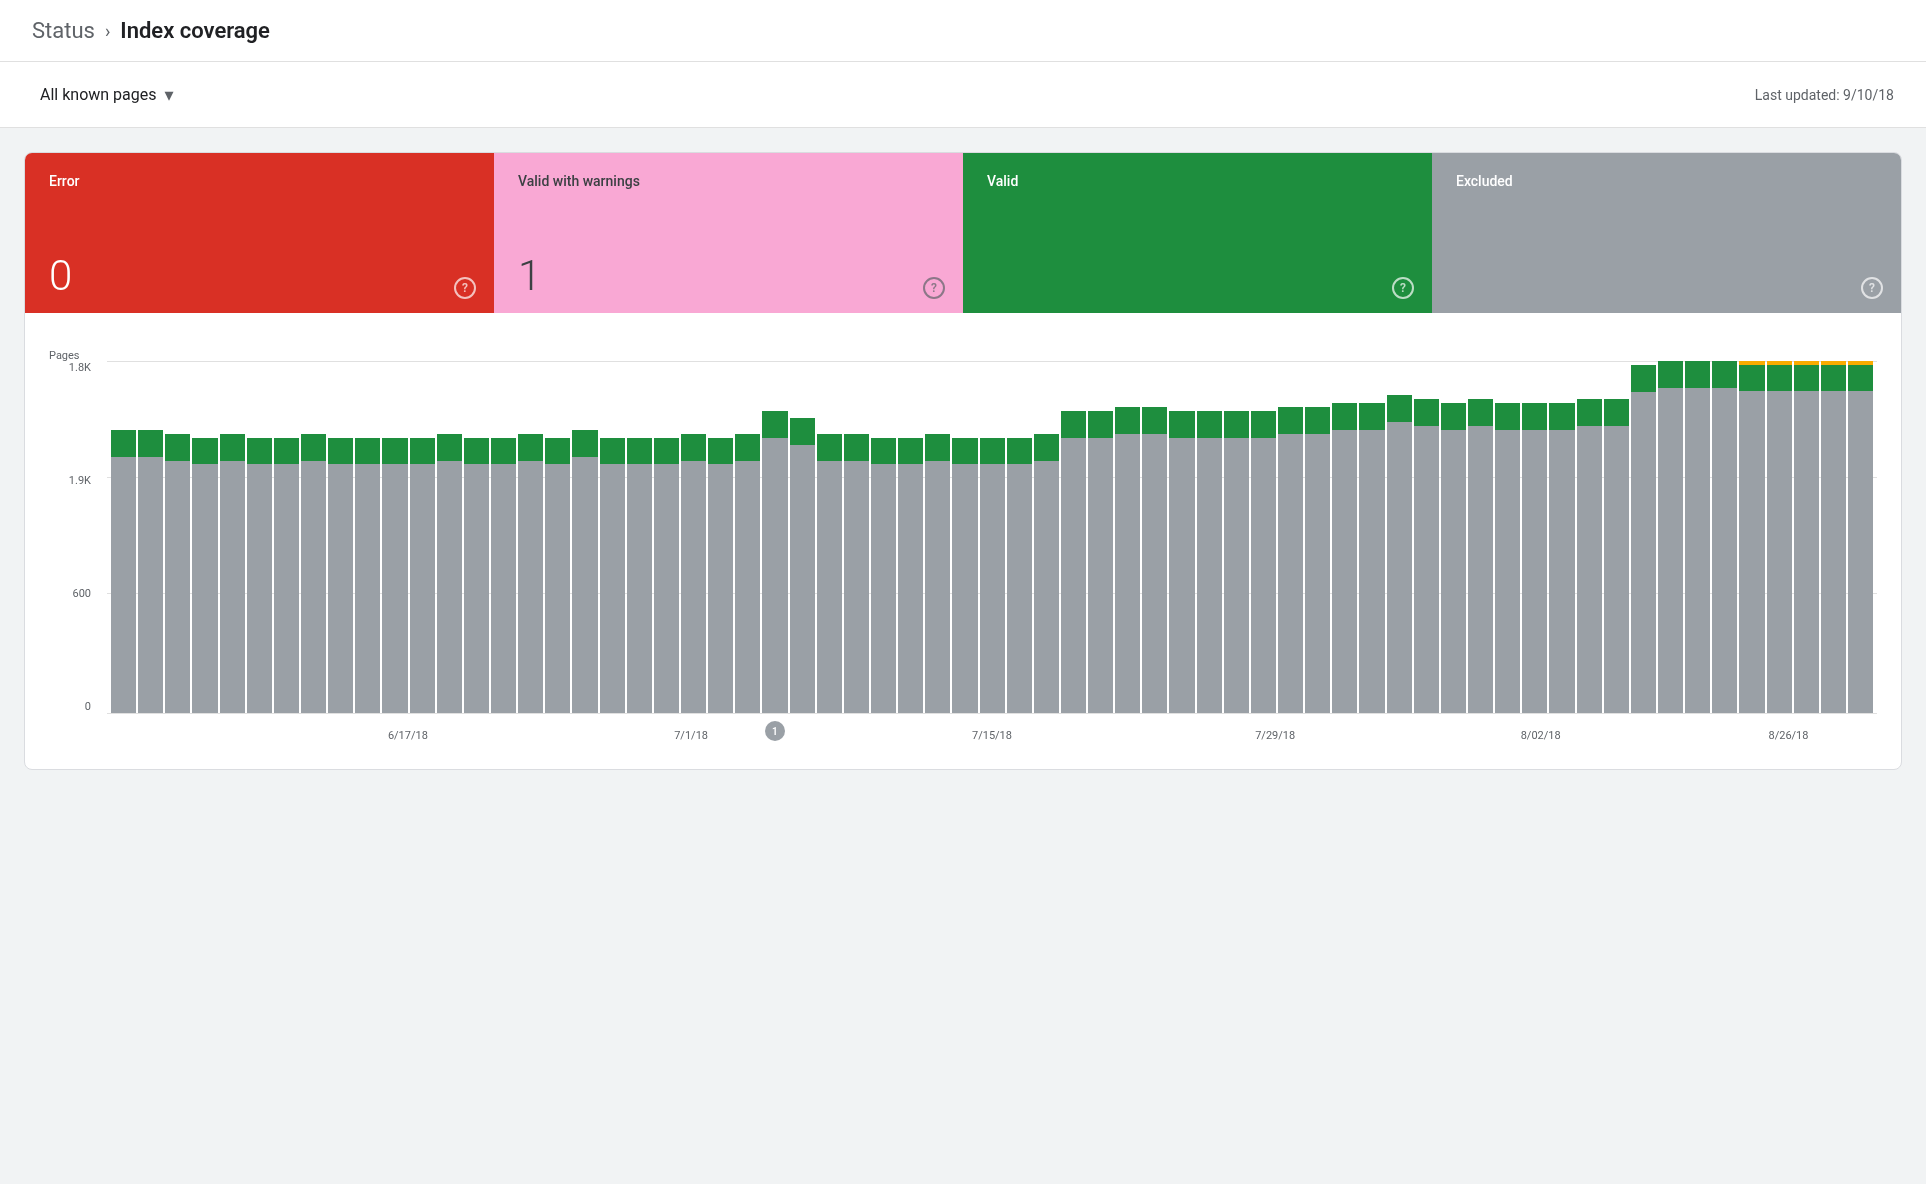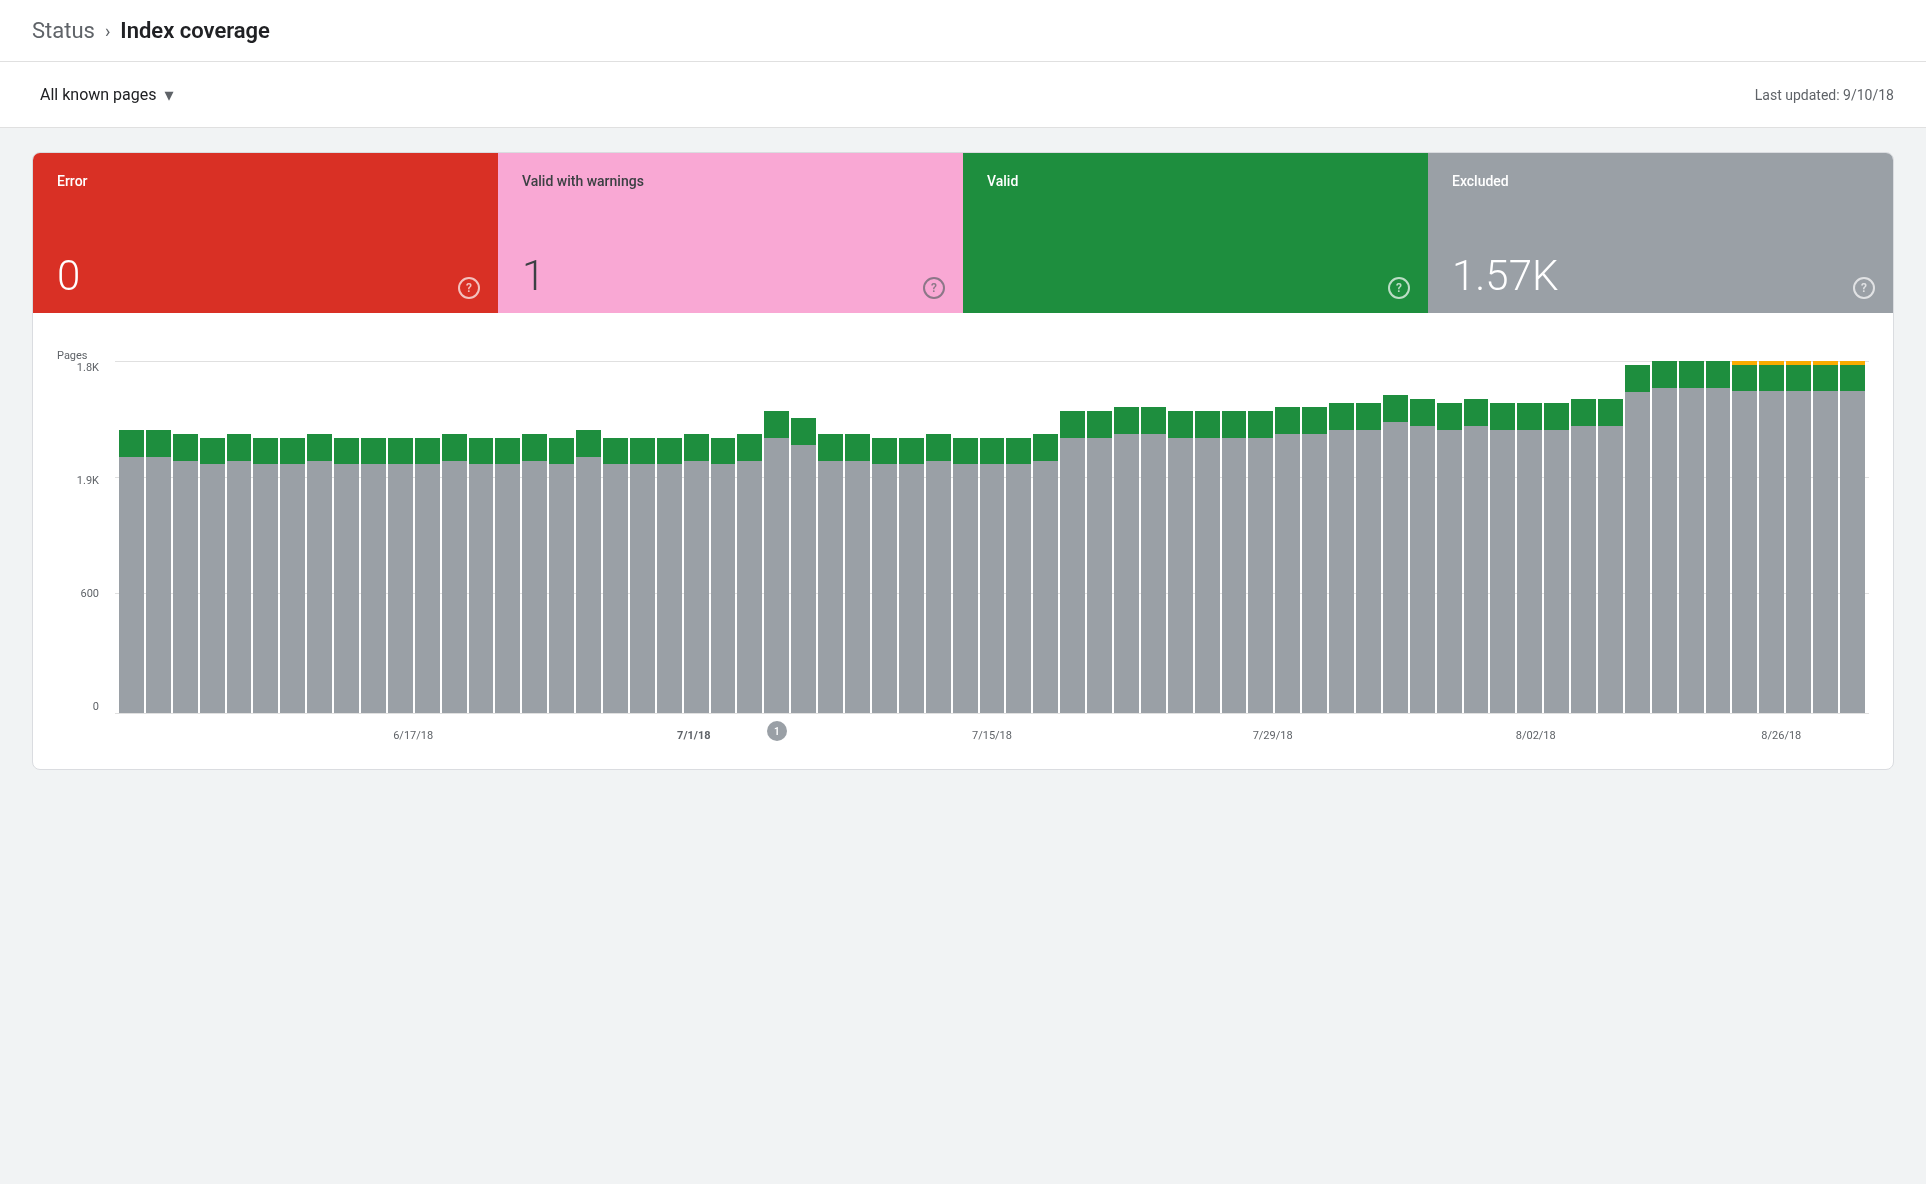--- a/index.html
+++ b/index.html
@@ -58,21 +58,21 @@
     }
     .filter-arrow {
       color: #5f6368;
       font-size: 18px;
     }
     .last-updated {
       font-size: 14px;
       color: #5f6368;
     }
     .main-content {
-      padding: 24px 32px;
+      padding: 24px 24px;
     }
     .card {
       background: #fff;
       border: 1px solid #dadce0;
       border-radius: 8px;
       overflow: hidden;
     }
     .status-bars {
       display: flex;
       height: 160px;
@@ -289,21 +289,20 @@
         <span class="status-bar-label">Valid with warnings</span>
         <span class="status-bar-count">1</span>
         <div class="status-bar-help">?</div>
       </div>
       <div class="status-bar valid">
         <span class="status-bar-label">Valid</span>
         <div class="status-bar-help">?</div>
       </div>
       <div class="status-bar excluded">
         <span class="status-bar-label">Excluded</span>
-        <span class="status-bar-count">1.57K</span>
         <div class="status-bar-help">?</div>
       </div>
     </div>
 
     <div class="chart-section">
 
       <div class="chart-container">
         <div style="position:absolute;left:0;top:16px;font-size:11px;color:#5f6368;">Pages</div>
         <div class="chart-y-axis" style="top:28px;">
           <span class="chart-y-label">1.8K</span>
@@ -714,21 +713,21 @@
                   <div class="bar-segment-yellow" style="height: 1.08696%;"></div>
                   <div class="bar-segment-green" style="height: 7.6087%;"></div>
                   <div class="bar-segment-gray" style="height: 92.3913%;"></div>
                 </div>
               </div>
             </div>
         </div>
 
         <div class="chart-x-axis">
         <span class="x-label" style="left: 17%;">6/17/18</span>
-            <span class="x-label" style="left: 33%; font-weight: bold;">7/1/18</span>
+            <span class="x-label" style="left: 33%;">7/1/18</span>
             <span class="x-label" style="left: 50%;">7/15/18</span>
             <span class="x-label" style="left: 66%;">7/29/18</span>
             <span class="x-label" style="left: 81%;">8/02/18</span>
             <span class="x-label" style="left: 95%;">8/26/18</span>
           </div>
       </div>
     </div>
   </div>
 </div>
 

